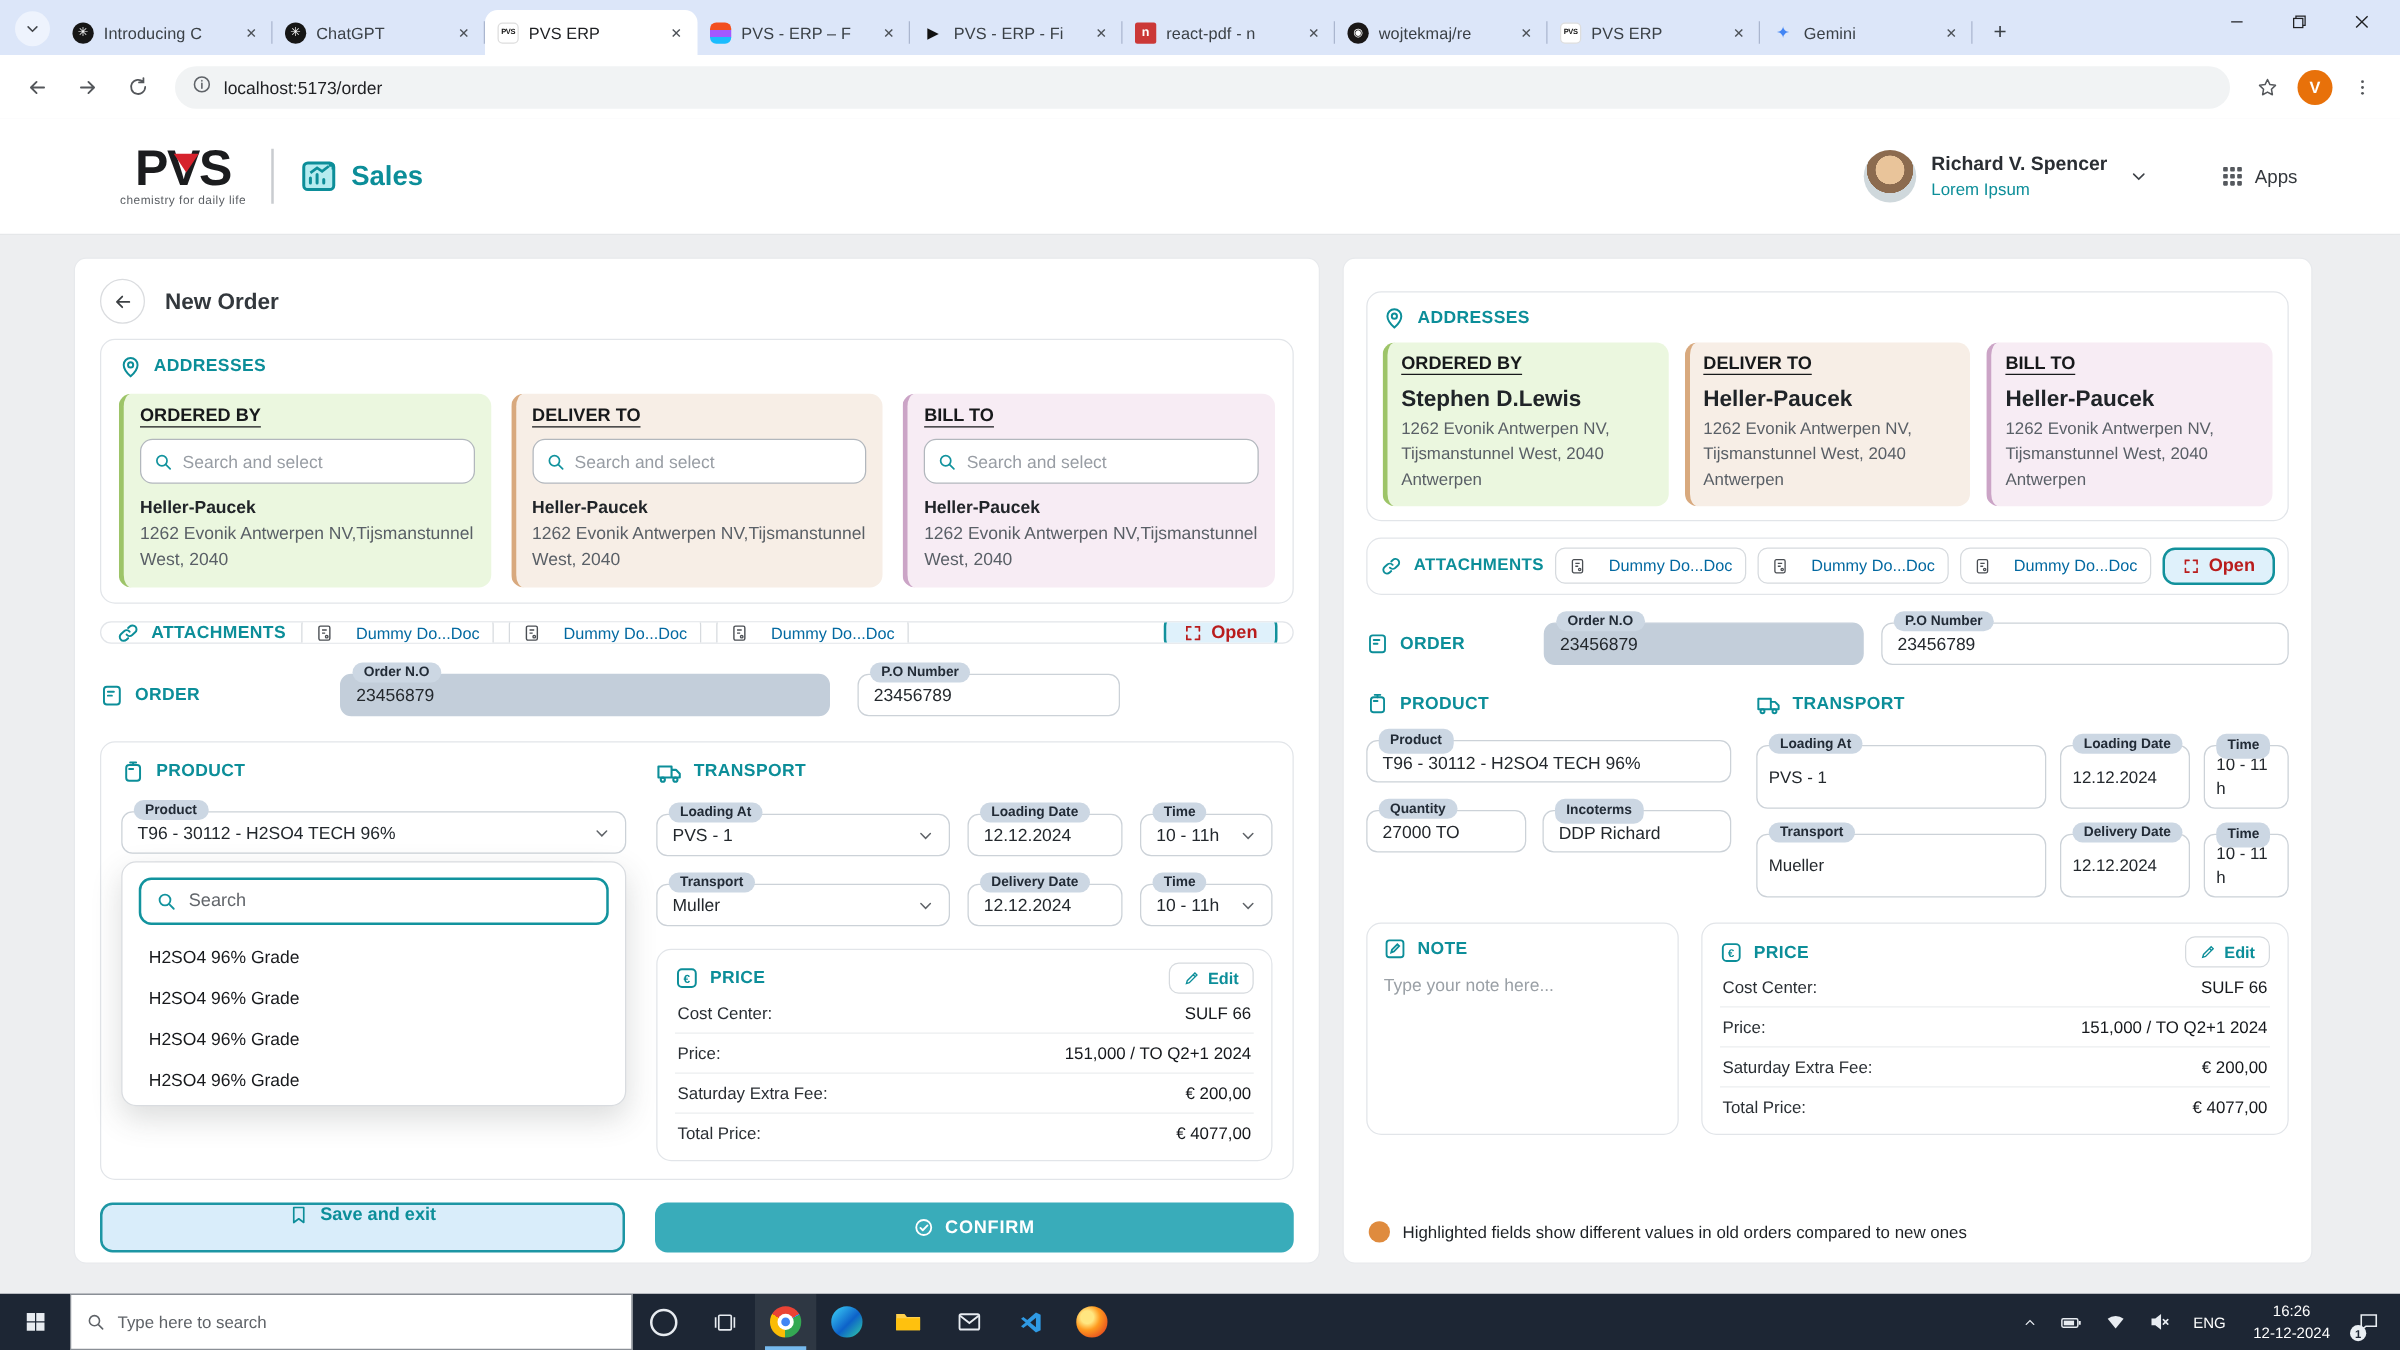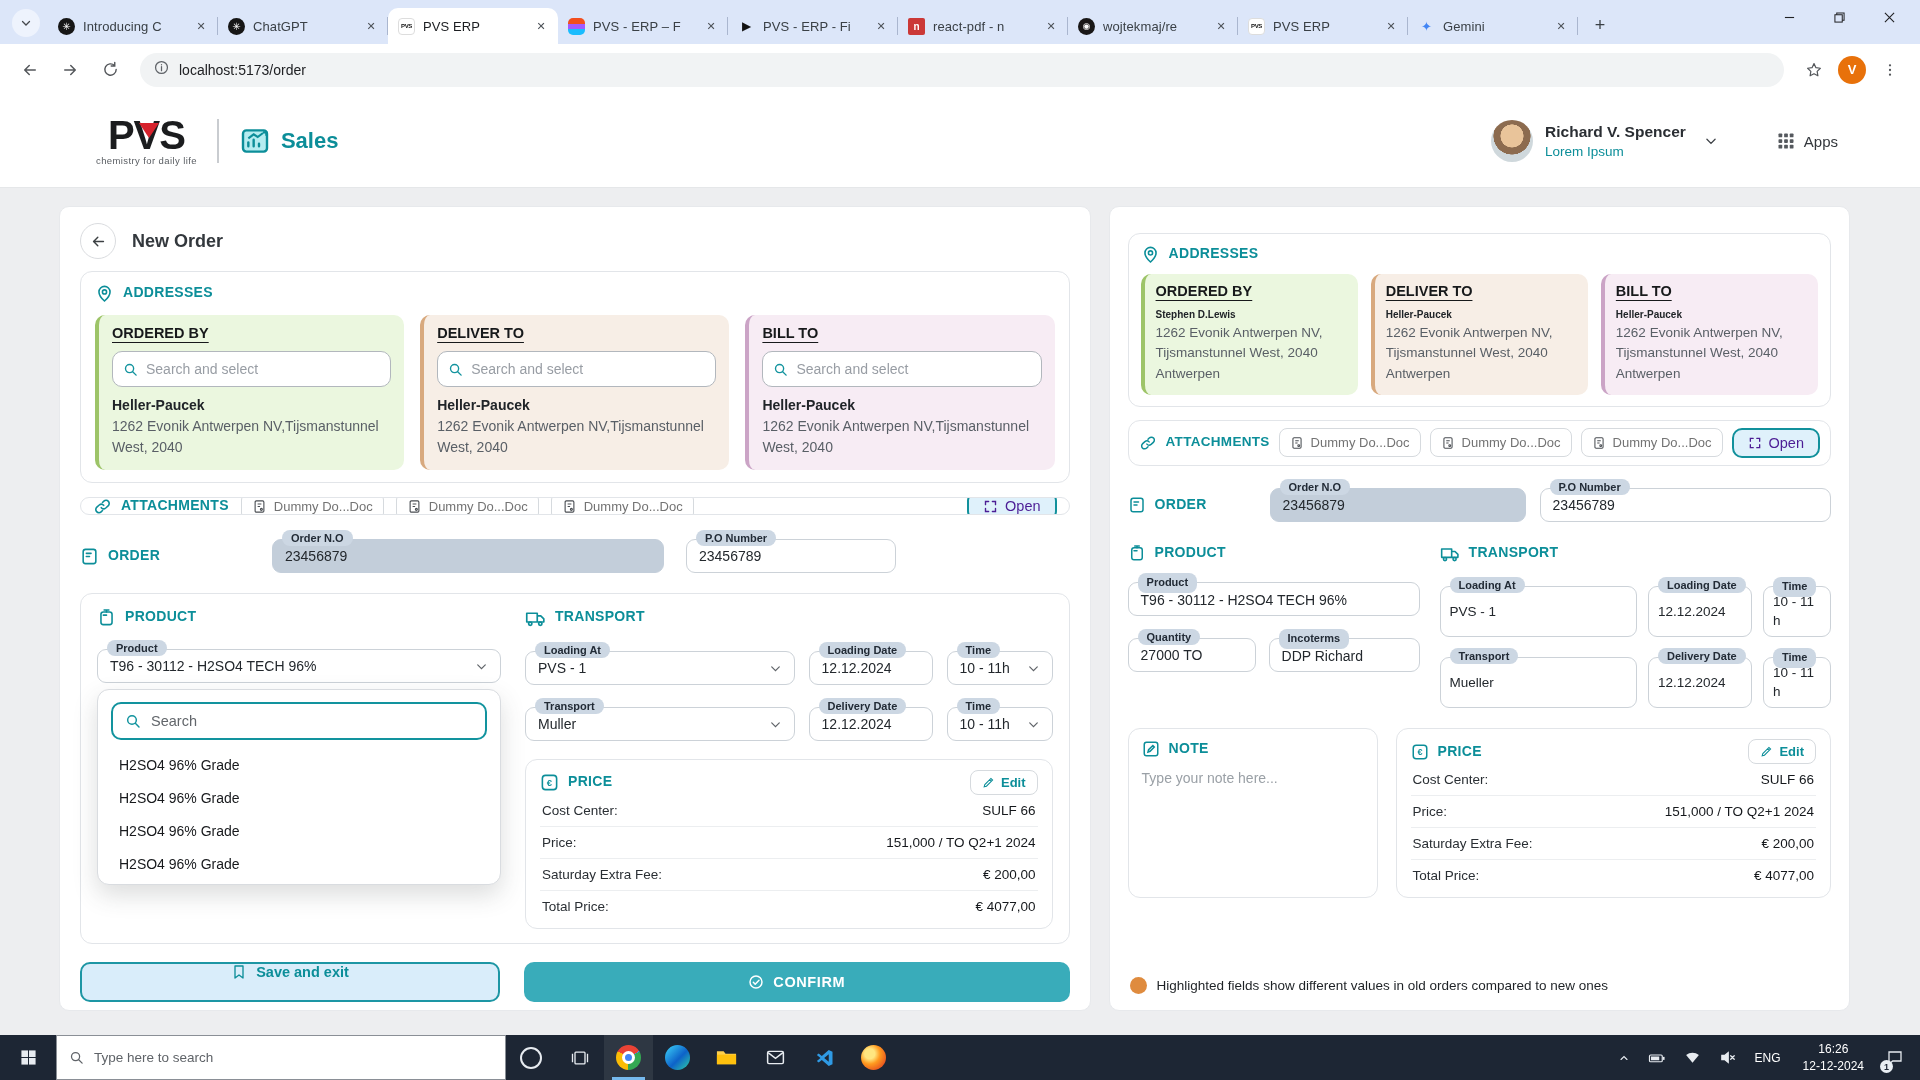--- a/index.html
+++ b/index.html
@@ -71,23 +71,23 @@
   .addr.tan{background:#f7eee6;border-color:#d8a97e}
   .addr.pink{background:#f7ecf4;border-color:#cba4c6}
   .addr h4{font-size:14.5px;font-weight:800;color:#17191b;text-decoration:underline;text-underline-offset:4px;margin-bottom:10px}
   .srch{height:36px;border:1.6px solid #b2b7bd;border-radius:10px;background:#fff;display:flex;align-items:center;gap:8px;padding:0 10px}
   .srch input{border:0;outline:0;flex:1;font-size:14px;color:#202124;background:transparent;min-width:0}
   .srch input::placeholder{color:#989da4}
   .nm{font-weight:800;font-size:14px;color:#202428;margin-top:10px}
   .ad{font-size:14px;color:#595f66;line-height:1.5;margin-top:3px}
 
   .attbox{margin-top:14px;padding:8px 12px;display:flex;align-items:center;gap:12px;overflow:hidden}
-  .att{display:flex;align-items:center;gap:7px;border:1.4px solid #d6dade;border-radius:8px;padding:6px 10px;font-size:13px;color:#737373;background:#fff;white-space:nowrap;cursor:pointer;min-width:0}
+  .att{display:flex;align-items:center;gap:18px;border:1.4px solid #d6dade;border-radius:8px;padding:6px 10px;font-size:13px;color:#0369a1;background:#fff;white-space:nowrap;cursor:pointer;min-width:0}
   .att .atlbl{overflow:hidden}
-  .openbtn{display:flex;gap:7px;align-items:center;color:#4c1d95;font-weight:400;font-size:14.5px;border:2px solid #12919c;border-radius:10px;padding:5px 14px;background:#dff1fb;margin-left:auto;flex:0 0 auto;cursor:pointer}
+  .openbtn{display:flex;gap:7px;align-items:center;color:#b91c1c;font-weight:700;font-size:14.5px;border:2px solid #12919c;border-radius:10px;padding:5px 14px;background:#dff1fb;margin-left:auto;flex:0 0 auto;cursor:pointer}
 
   .orow{display:flex;align-items:center;margin-top:24px;gap:22px}
   .field{position:relative;background:#fff;border:1.5px solid #ccd2d8;border-radius:9px;min-height:34px;display:flex;align-items:center;padding:5px 12px;font-size:14px;color:#23282d}
   .fchip{position:absolute;top:-10px;left:9px;background:#ccd7e3;color:#222b36;font-size:11px;font-weight:700;padding:2px 9px;border-radius:8px;white-space:nowrap;z-index:1}
   .field.filled{background:#c3ceda;border-color:#c3ceda}
   .field .chev{margin-left:auto;color:#5f6368;flex:0 0 auto}
   .field.wrap{line-height:1.45;align-items:flex-start;padding-top:7px}
 
   .groupbox{margin-top:20px;padding:14px 16px}
   .grid2{display:grid;grid-template-columns:404px 1fr;column-gap:24px}
@@ -109,21 +109,21 @@
   .confirmbtn{height:40px;border-radius:10px;background:#39acba;border:0;color:#fff;font-weight:800;font-size:14.5px;letter-spacing:.6px;display:flex;align-items:center;justify-content:center;gap:9px;cursor:pointer}
 
   
   .ls-head{display:flex;align-items:center;justify-content:space-between;padding:4px 2px 0}
   .ls-title{font-size:17px;font-weight:800;color:#33383d}
   .showolder{display:flex;align-items:center;gap:9px;background:#cfe9f8;border:2px solid #0f929c;border-radius:10px;color:#0c8e99;font-weight:800;font-size:14.5px;padding:7px 15px;cursor:pointer}
   .ls-addrbox{margin-top:12px;padding:11px 12px}
   .ls-addr-row{display:flex;gap:13px;margin-top:10px}
   .ls-addr-row .addr{padding:9px 11px 11px}
   .ls-addr-row .ad{font-size:13.5px}
-  .ls-addr-row .nm{font-size:10px;margin-top:2px}
+  .ls-addr-row .nm{font-size:18px;margin-top:2px}
   .ls-attbox{margin-top:13px;padding:7px 10px;display:flex;align-items:center;gap:9px;position:relative;overflow:hidden}
   .ls-attbox .att{flex-shrink:1}
   .ls-orow{display:flex;align-items:center;margin-top:22px;gap:14px}
   .pt-grid{display:grid;grid-template-columns:292px 1fr;column-gap:20px;margin-top:22px}
   .q-row{display:grid;grid-template-columns:128px 1fr;gap:13px;margin-top:22px}
   .ls-tgrid{display:grid;grid-template-columns:1fr 104px 68px;gap:20px 11px;margin-top:22px}
   .ls-tgrid .field{font-size:13.5px;padding:5px 9px}
   .noteprice{display:grid;grid-template-columns:250px 1fr;column-gap:18px;margin-top:20px}
   .notebox{padding:11px 13px}
   .noteph{margin-top:12px;font-size:14px;color:#9aa0a6}

